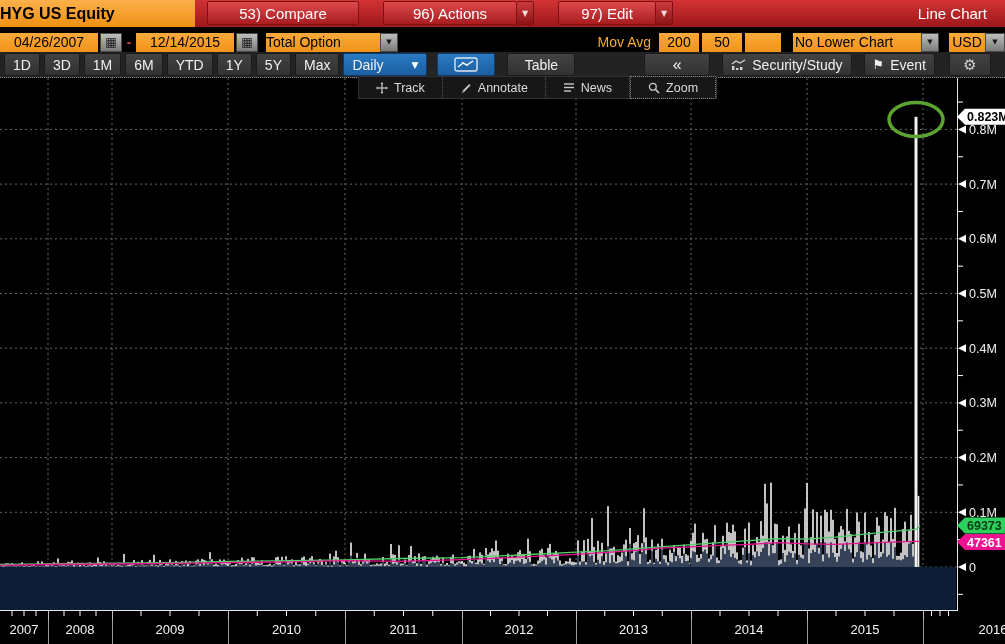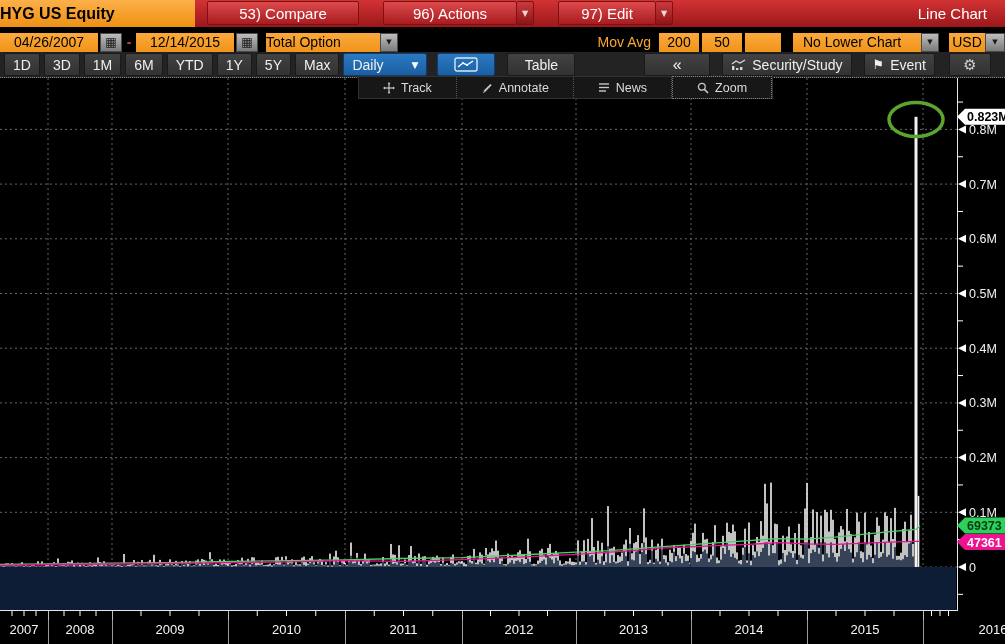--- a/index.html
+++ b/index.html
@@ -40,21 +40,21 @@
         color:#f0f0f0;font-size:14px;cursor:pointer;white-space:nowrap;text-align:right;}
   .btn3.blue{background:linear-gradient(#2a7ac2,#1b5ea2);border-color:#0f3c6d;}
   .btn3 .dd{font-size:9px;margin-left:8px;color:#fff;}
   .icon-btn{width:40px;}
   .right-group{margin-left:auto;display:flex;align-items:center;}
   .glyph{font-family:"DejaVu Sans",sans-serif;}
 
   
   .chart-toolbar{position:absolute;top:76px;left:358px;height:21px;display:flex;align-items:center;
         background:#171717;border:1px solid #303030;z-index:5;}
-  .ct-btn{height:100%;display:flex;align-items:center;padding:0 24px;color:#dcdcdc;font-size:12.5px;
+  .ct-btn{height:100%;display:flex;align-items:center;padding:0 17px;color:#dcdcdc;font-size:12.5px;
         border-right:1px dotted #555;cursor:pointer;white-space:nowrap;}
   .ct-btn:last-child{border-right:none;}
   .ct-btn .ic{margin-right:6px;display:flex;align-items:center;}
   .ct-btn.dotted{border:1px dotted #808080;}
 
   
   #chart-svg{position:absolute;top:78px;left:0;}
   svg text{font-family:"Liberation Sans","DejaVu Sans",sans-serif;}
 </style>
 </head>
@@ -90,21 +90,21 @@
       <div class="dd-btn">
           <span class="glyph">▼</span>
         </div>
     </div>
     <div style="flex:1;"></div>
     <div class="mov-avg">Mov Avg</div>
     <div class="amber-box" style="width:40px;margin-right:3px;">200</div>
     <div class="amber-box" style="width:40px;margin-right:3px;">50</div>
     <div class="amber-box" style="width:36px;margin-right:12px;"></div>
     <div style="display:flex;margin-right:10px;">
-      <div class="amber-box" style="width:128px;justify-content:flex-start;padding-left:10px;">No Lower Chart</div>
+      <div class="amber-box" style="width:128px;justify-content:flex-start;padding-left:2px;">No Lower Chart</div>
       <div class="dd-btn">
           <span class="glyph">▼</span>
         </div>
     </div>
     <div style="display:flex;">
       <div class="amber-box" style="width:36px;">USD</div>
       <div class="dd-btn" style="width:20px;">
           <span class="glyph">▼</span>
         </div>
     </div>

